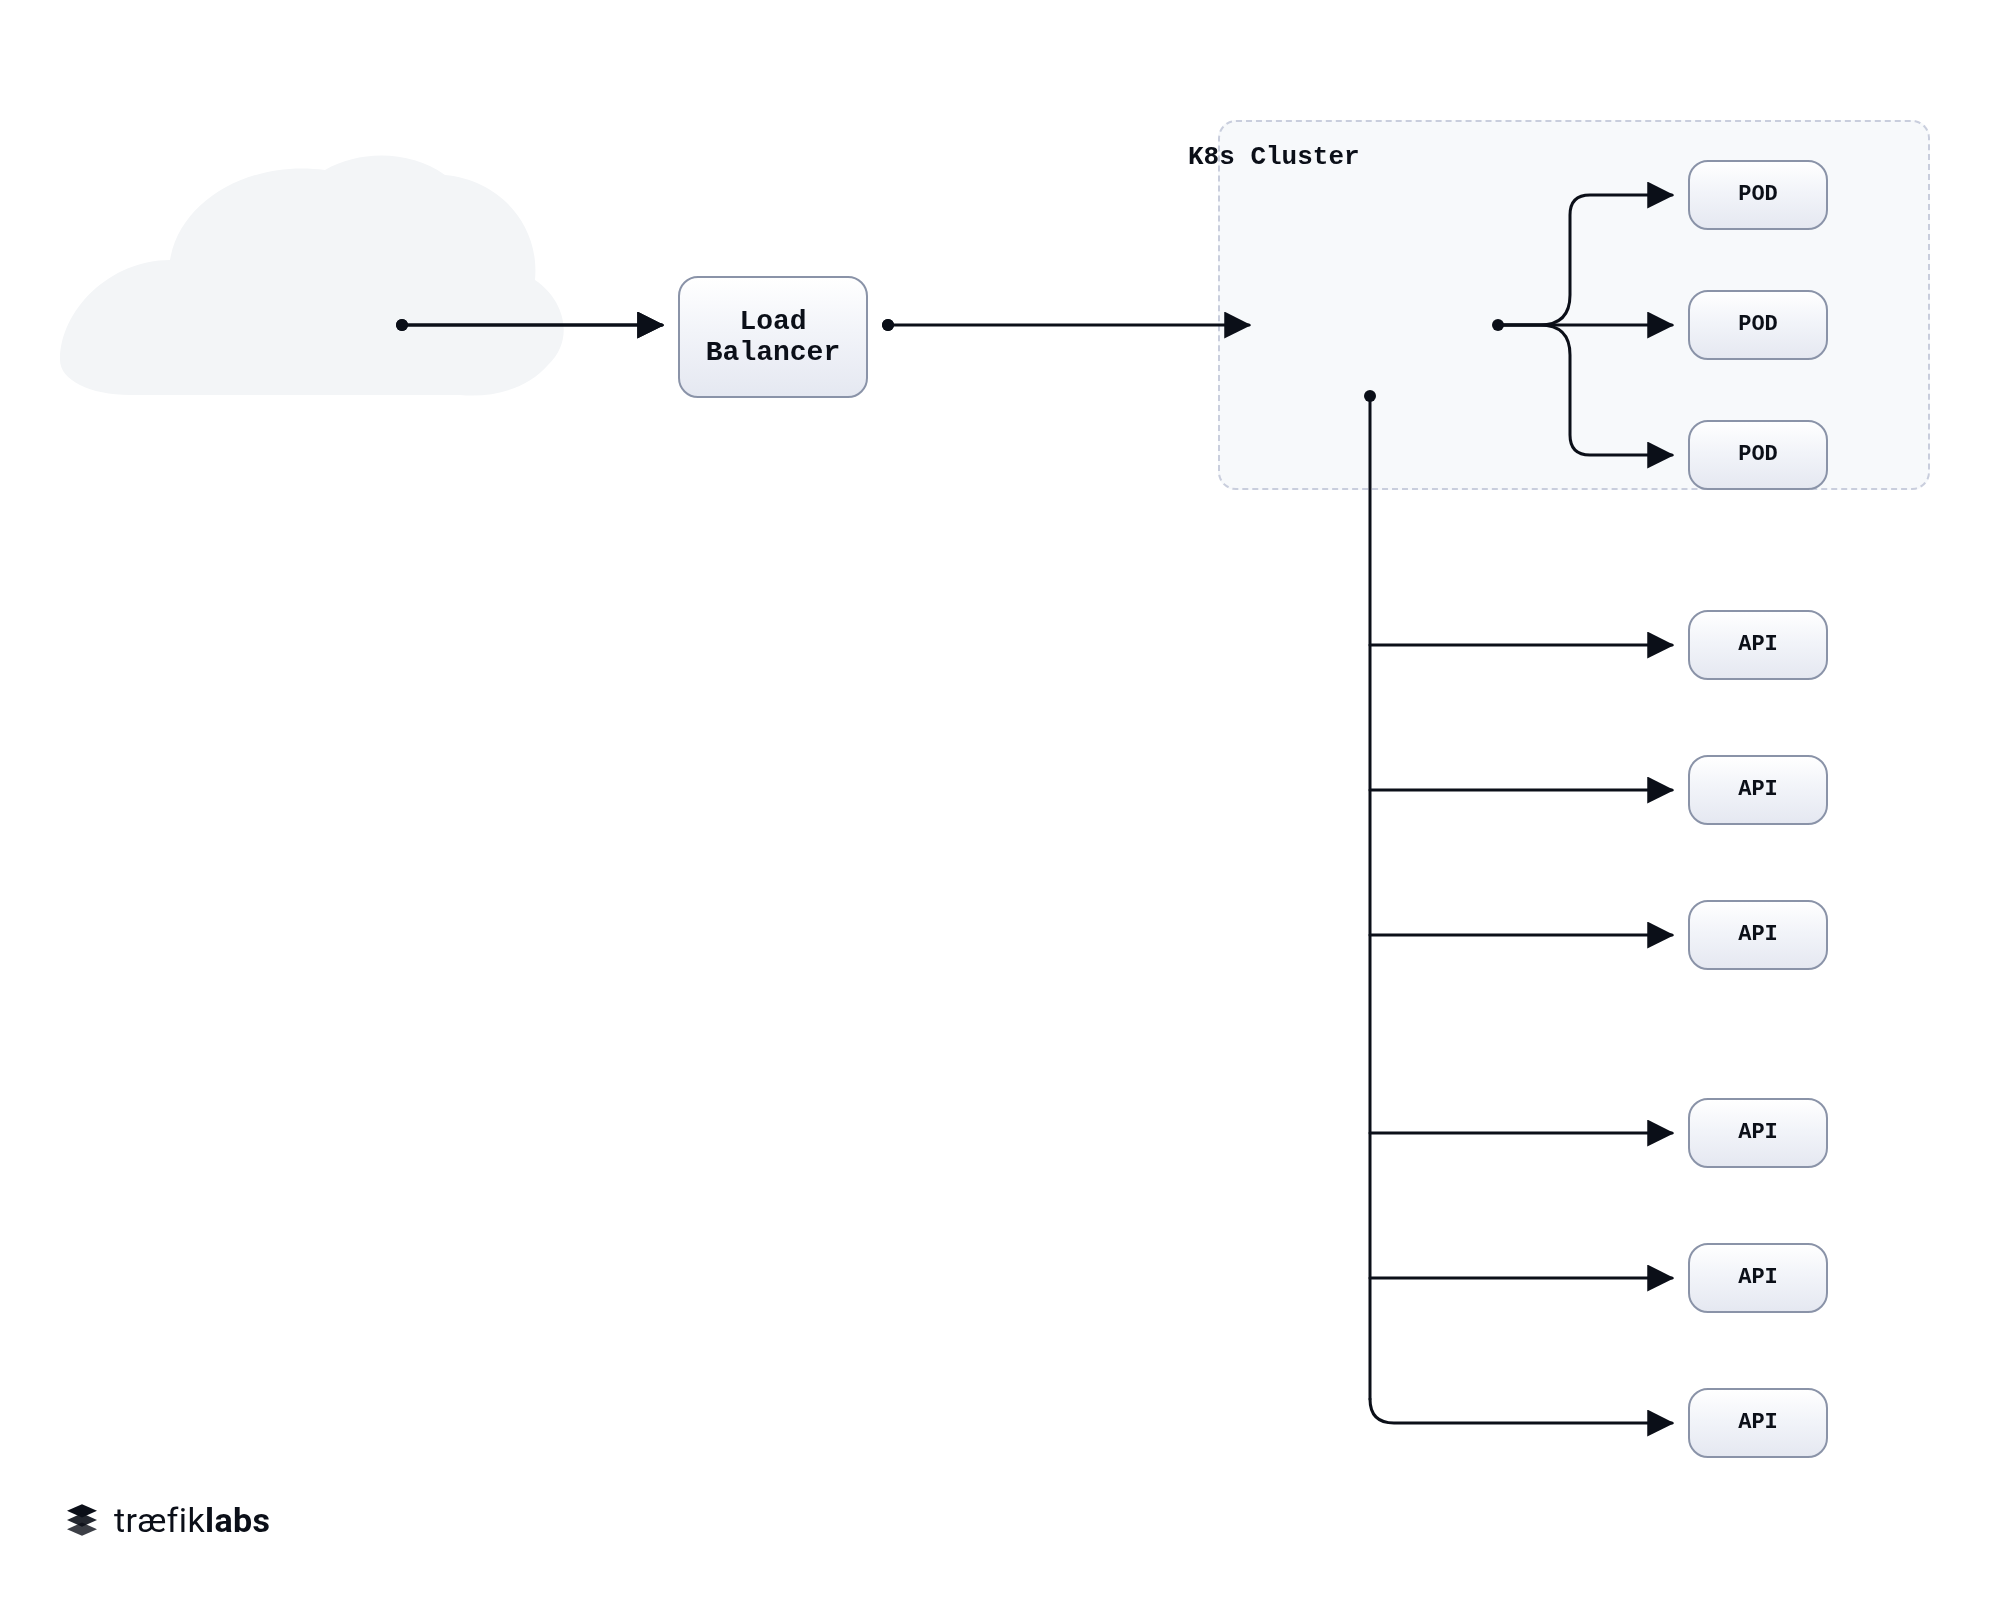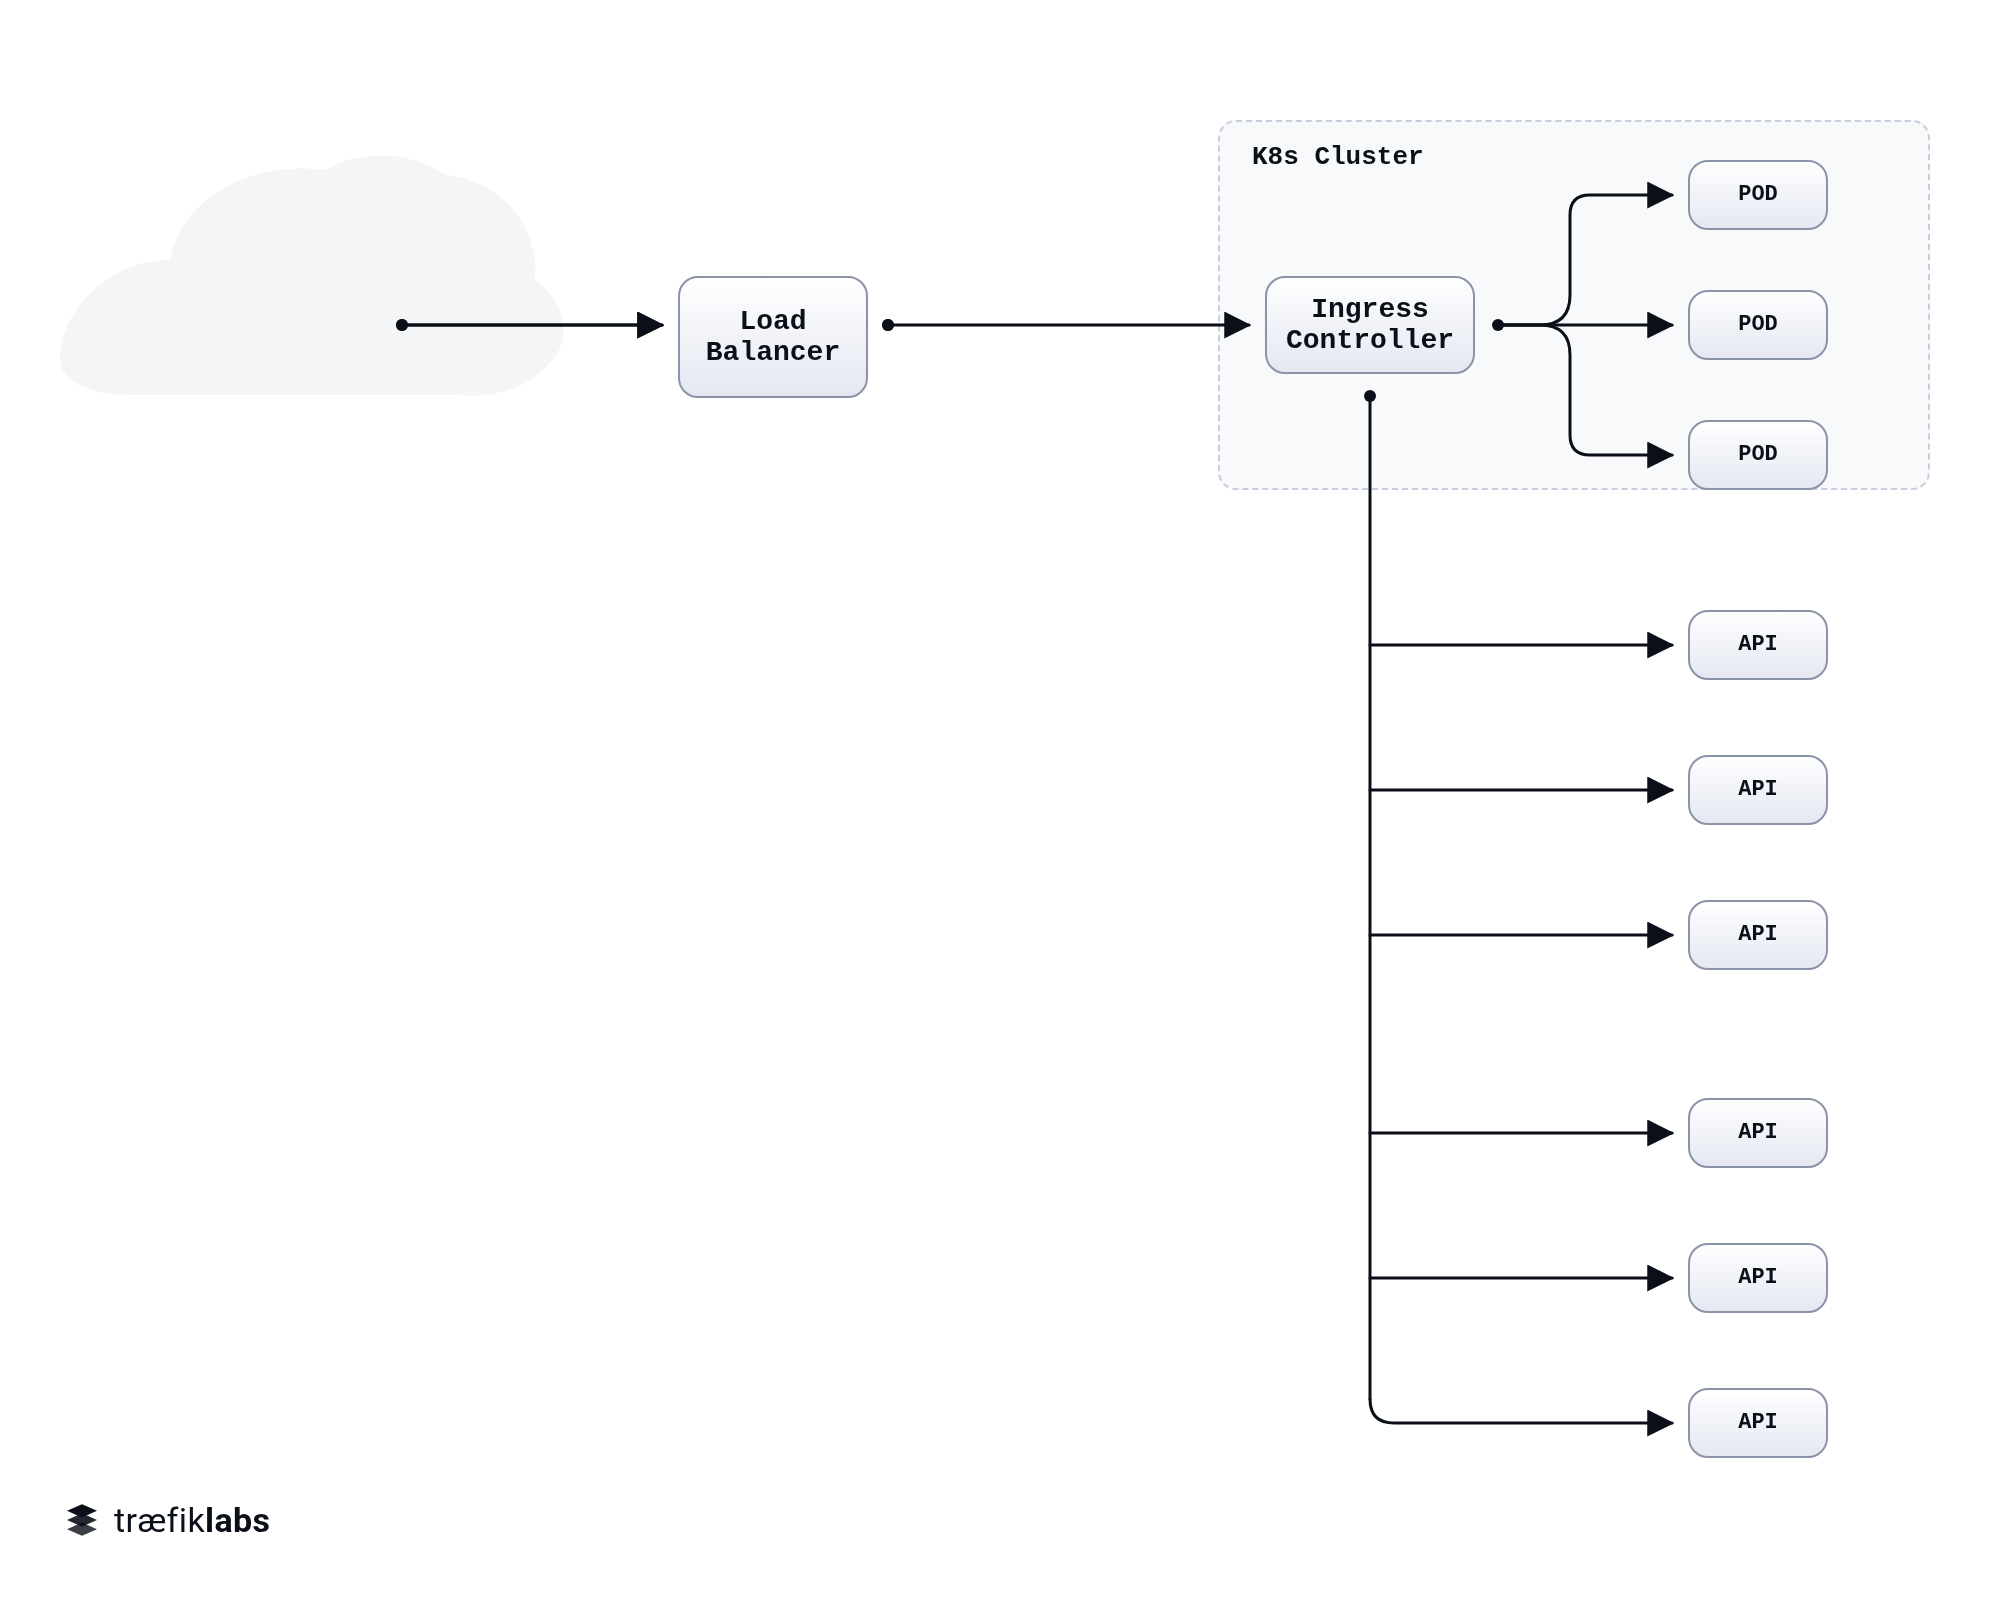--- a/index.html
+++ b/index.html
@@ -86,30 +86,27 @@
                C 360 150, 410 150, 445 175
                C 500 180, 540 225, 535 280
                C 565 300, 575 340, 548 365
                C 528 388, 495 398, 460 395
                L 130 395
                C 90 395, 60 380, 60 360 Z"></path>
     </g>
   </svg>
 
   <div class="cluster" style="left:1218px; top:120px; width:712px; height:370px;"></div>
-  <div class="cluster-title" style="left:1252px; top:142px;">K8s Cluster</div>
+  <div class="cluster-title" style="left:1188px; top:142px;">K8s Cluster</div>
 
 
   <div class="node sz1" style="left:678px; top:276px; width:190px; height:122px;">
     <span>Load<br>Balancer</span>
   </div>
 
-  <div class="node sz1" style="left:1265px; top:276px; width:210px; height:98px;">
-    <span>Ingress<br>Controller</span>
-  </div>
 
   <div class="node sz2" style="left:1688px; top:160px; width:140px; height:70px;">
     <span>POD</span>
   </div>
   <div class="node sz2" style="left:1688px; top:290px; width:140px; height:70px;">
     <span>POD</span>
   </div>
   <div class="node sz2" style="left:1688px; top:420px; width:140px; height:70px;">
     <span>POD</span>
   </div>

